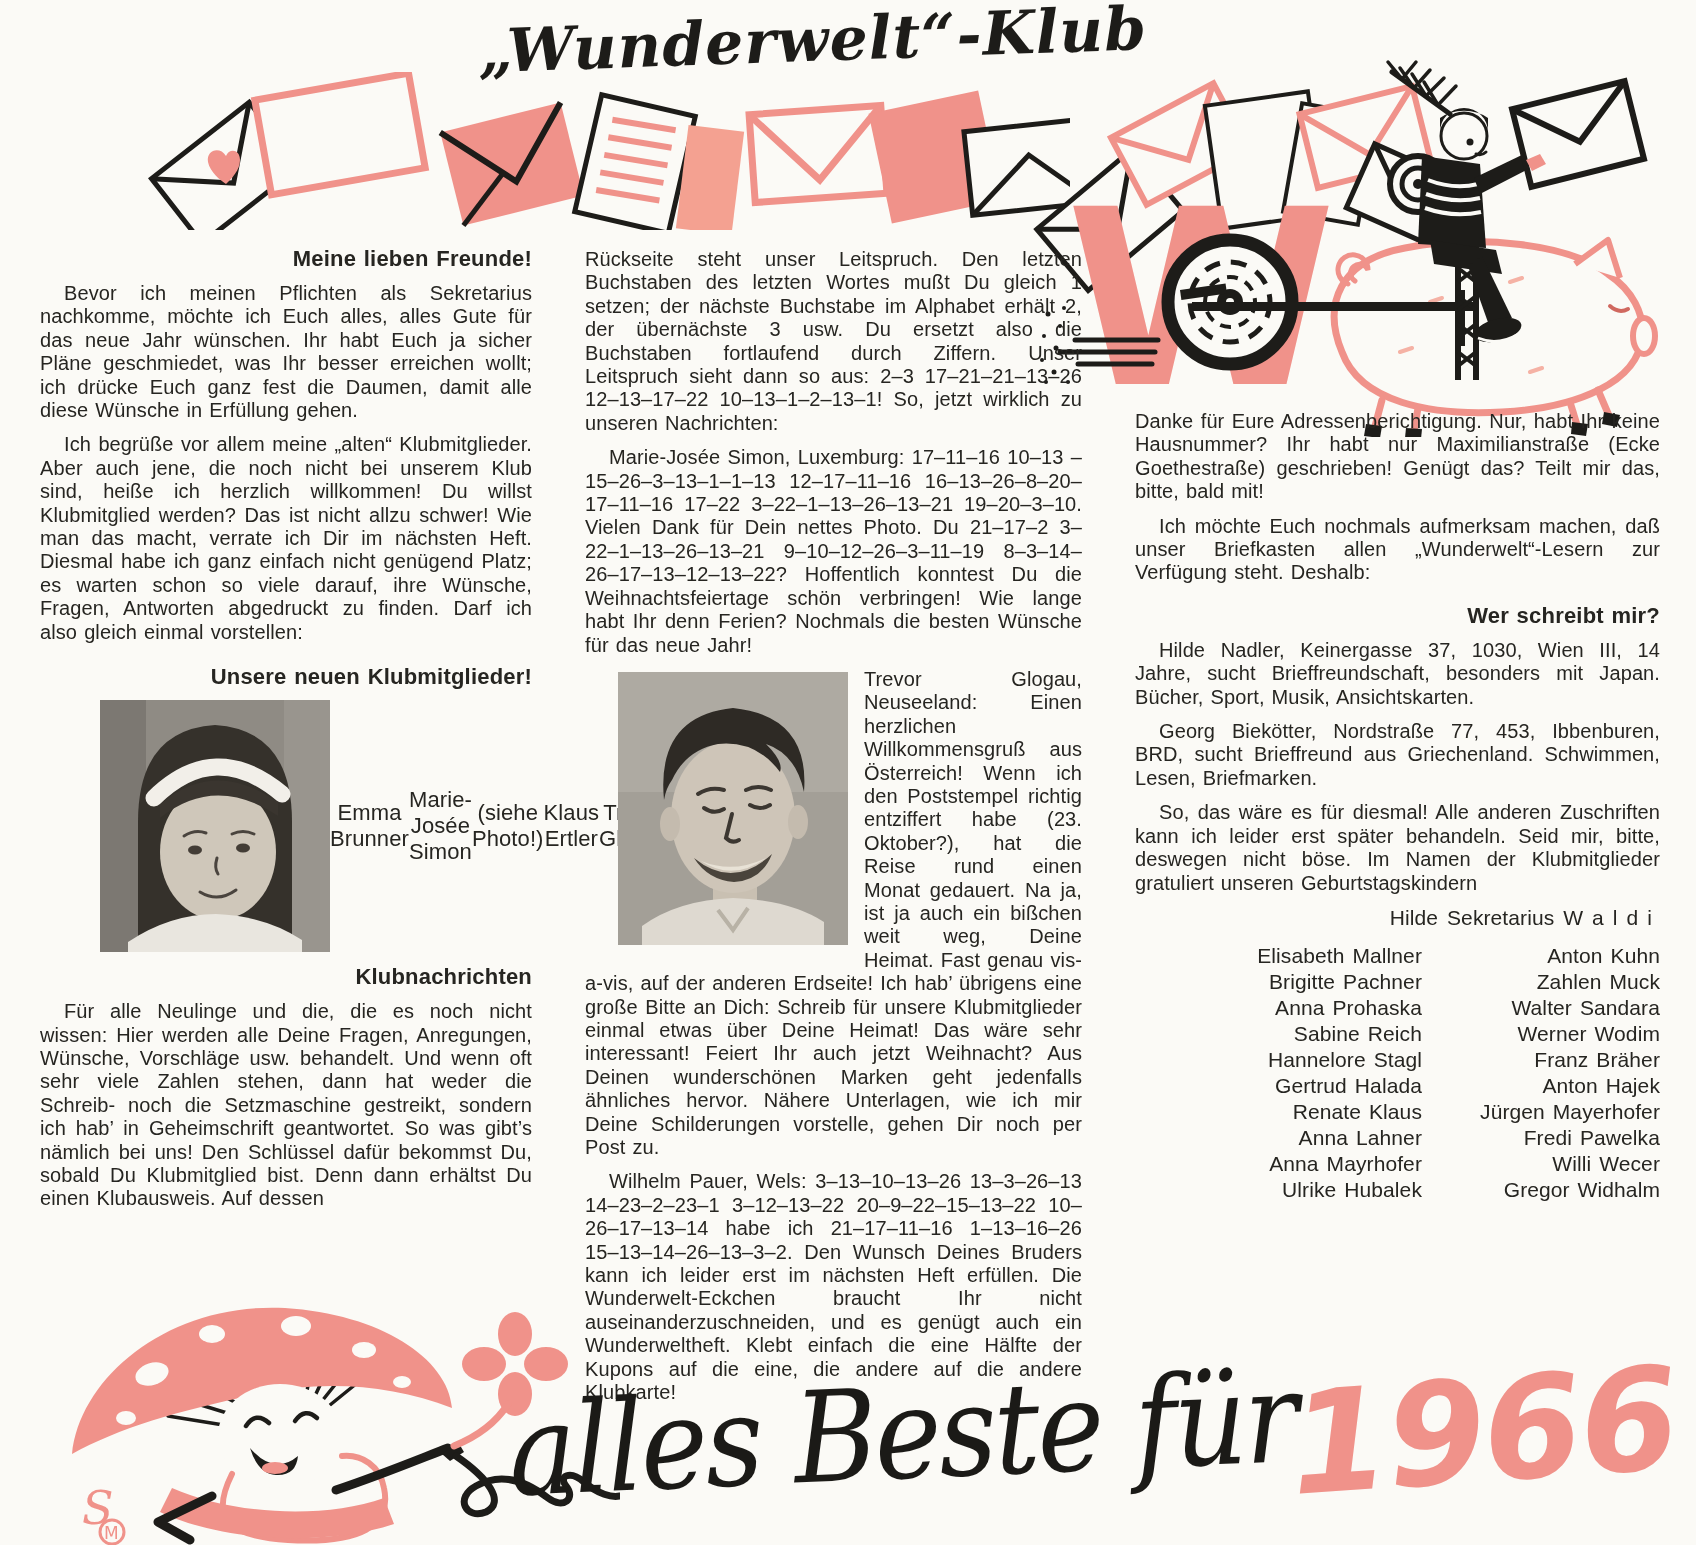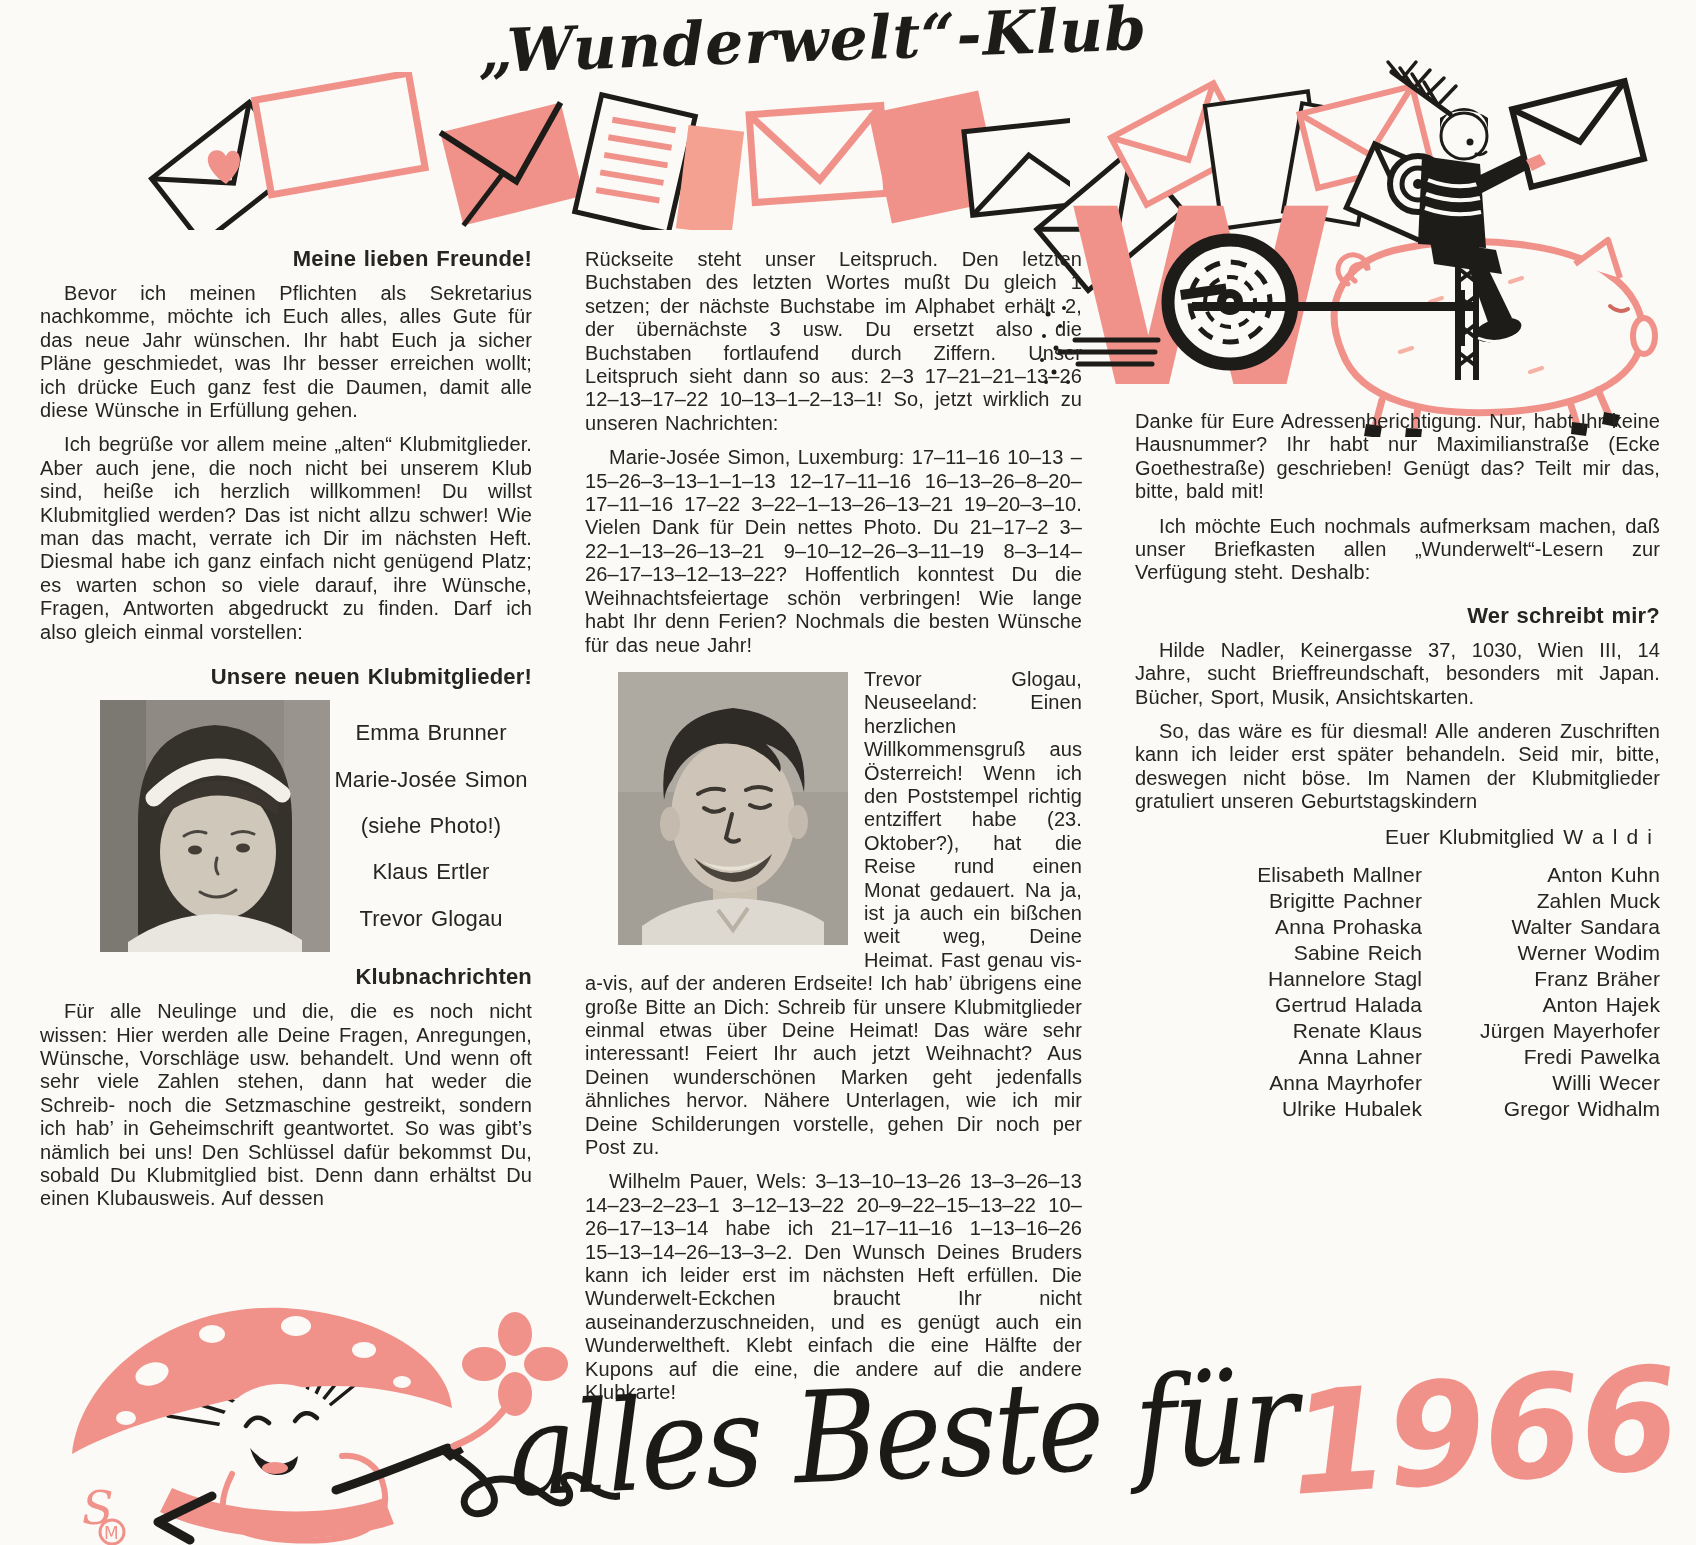--- a/index.html
+++ b/index.html
@@ -12,21 +12,21 @@
        letter-spacing:.1px;word-spacing:1.4px}
   .col p{margin:0 0 11px;text-indent:24px}
   .col p.flush{text-indent:0}
   .colhead{font-size:22px;font-weight:bold;text-align:right;text-indent:0;
            margin:0 0 10px;letter-spacing:.2px;line-height:26px}
   .mt{margin-top:14px}
   b.nm{font-weight:normal}
   
   .members-row{display:flex;margin:8px 0 6px}
   .photo-frame{flex:0 0 auto}
-  .member-names{flex:1;display:flex;flex-direction:column;justify-content:space-evenly;
+  .member-names{flex:1;display:flex;justify-content:space-evenly;
                 align-items:center;font-size:22px;text-align:center;text-indent:0;
                 line-height:26px;word-spacing:2px}
   
   .boy-float{float:left;margin:4px 16px 8px 33px}
   
   .sig{text-align:right;font-size:21px;text-indent:0;margin:0 8px 14px 0;word-spacing:3px}
   .names-cols{display:flex;text-align:right;text-indent:0;margin-top:6px}
   .names-col{flex:0 0 287px;font-size:21px;line-height:26px;word-spacing:2px}
   .names-col + .names-col{flex:1}
   .bn{white-space:nowrap}
@@ -346,23 +346,27 @@
 <div class="col" style="left:1135px;top:410px;width:525px">
   <p class="flush">Danke für Eure Adressenberichtigung. Nur, habt Ihr keine Hausnummer? Ihr habt nur Maximilianstraße (Ecke Goethestraße) geschrieben! Genügt das? Teilt mir das, bitte, bald mit!</p>
   <p>Ich möchte Euch nochmals aufmerksam machen, daß unser Briefkasten allen „Wunderwelt“-Lesern zur Verfügung steht. Deshalb:</p>
 
   <div class="colhead" style="margin-top:18px">Wer schreibt mir?</div>
 
   <p>
     <b class="nm">Hilde Nadler,</b>
     <span>Keinergasse 37, 1030, Wien III, 14 Jahre, sucht Brieffreundschaft, besonders mit Japan. Bücher, Sport, Musik, Ansichtskarten.</span>
   </p>
+  <p>
+    <b class="nm">Georg Biekötter,</b>
+    <span>Nordstraße 77, 453, Ibbenburen, BRD, sucht Brieffreund aus Griechenland. Schwimmen, Lesen, Briefmarken.</span>
+  </p>
   <p>So, das wäre es für diesmal! Alle anderen Zuschriften kann ich leider erst später behandeln. Seid mir, bitte, deswegen nicht böse. Im Namen der Klubmitglieder gratuliert unseren Geburtstagskindern</p>
 
-  <div class="sig">Euer Klubmitglied W a l d i</div>
+  <div class="sig">Hilde Sekretarius W a l d i</div>
 
   <div class="names-cols">
     <div class="names-col">
       <div class="bn"><span>Elisabeth</span> <b class="nm">Mallner</b></div>
       <div class="bn"><span>Brigitte</span> <b class="nm">Pachner</b></div>
       <div class="bn"><span>Anna</span> <b class="nm">Prohaska</b></div>
       <div class="bn"><span>Sabine</span> <b class="nm">Reich</b></div>
       <div class="bn"><span>Hannelore</span> <b class="nm">Stagl</b></div>
       <div class="bn"><span>Gertrud</span> <b class="nm">Halada</b></div>
       <div class="bn"><span>Renate</span> <b class="nm">Klaus</b></div>

